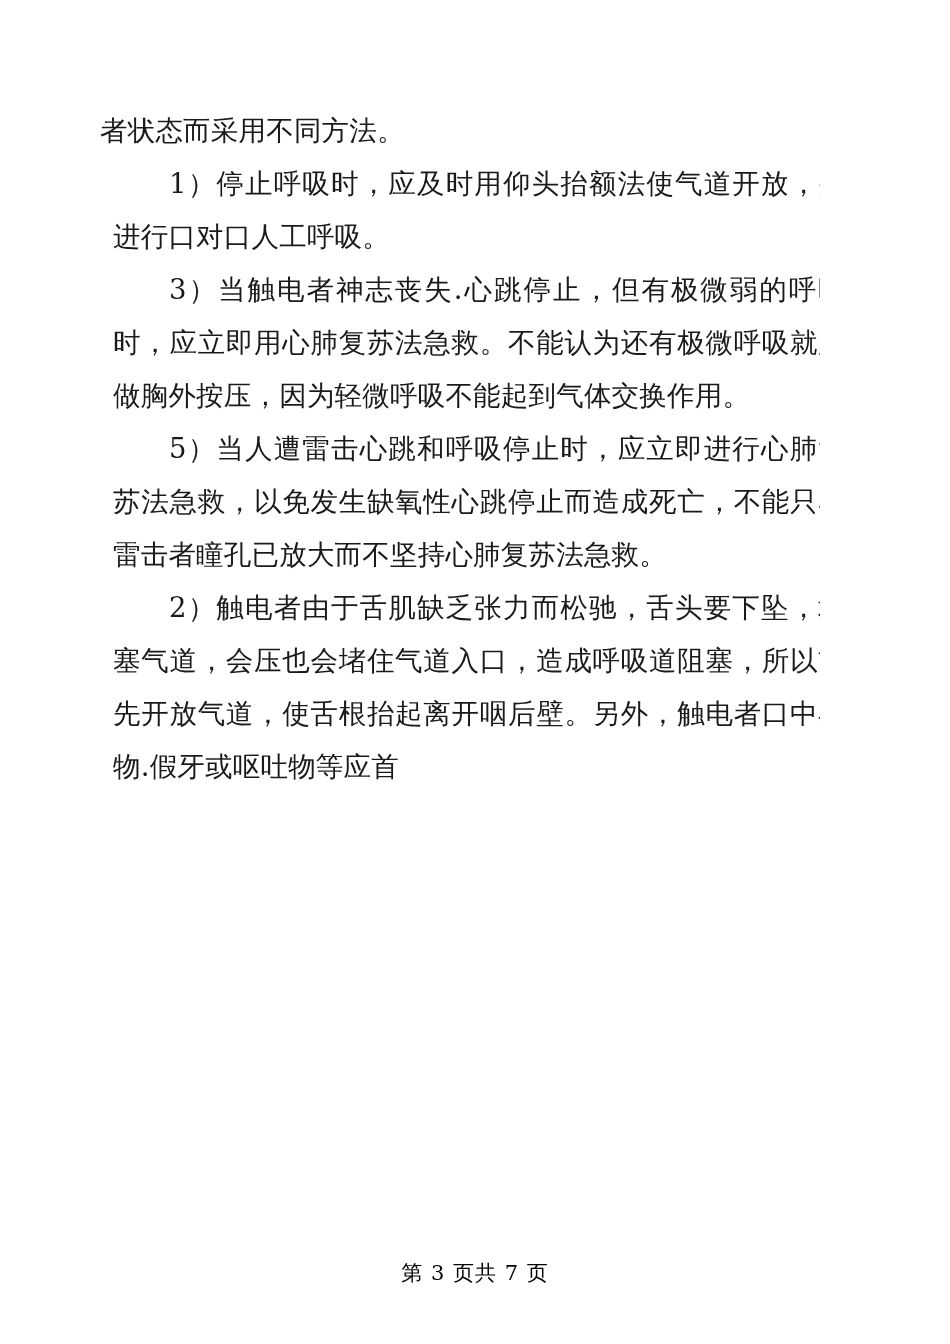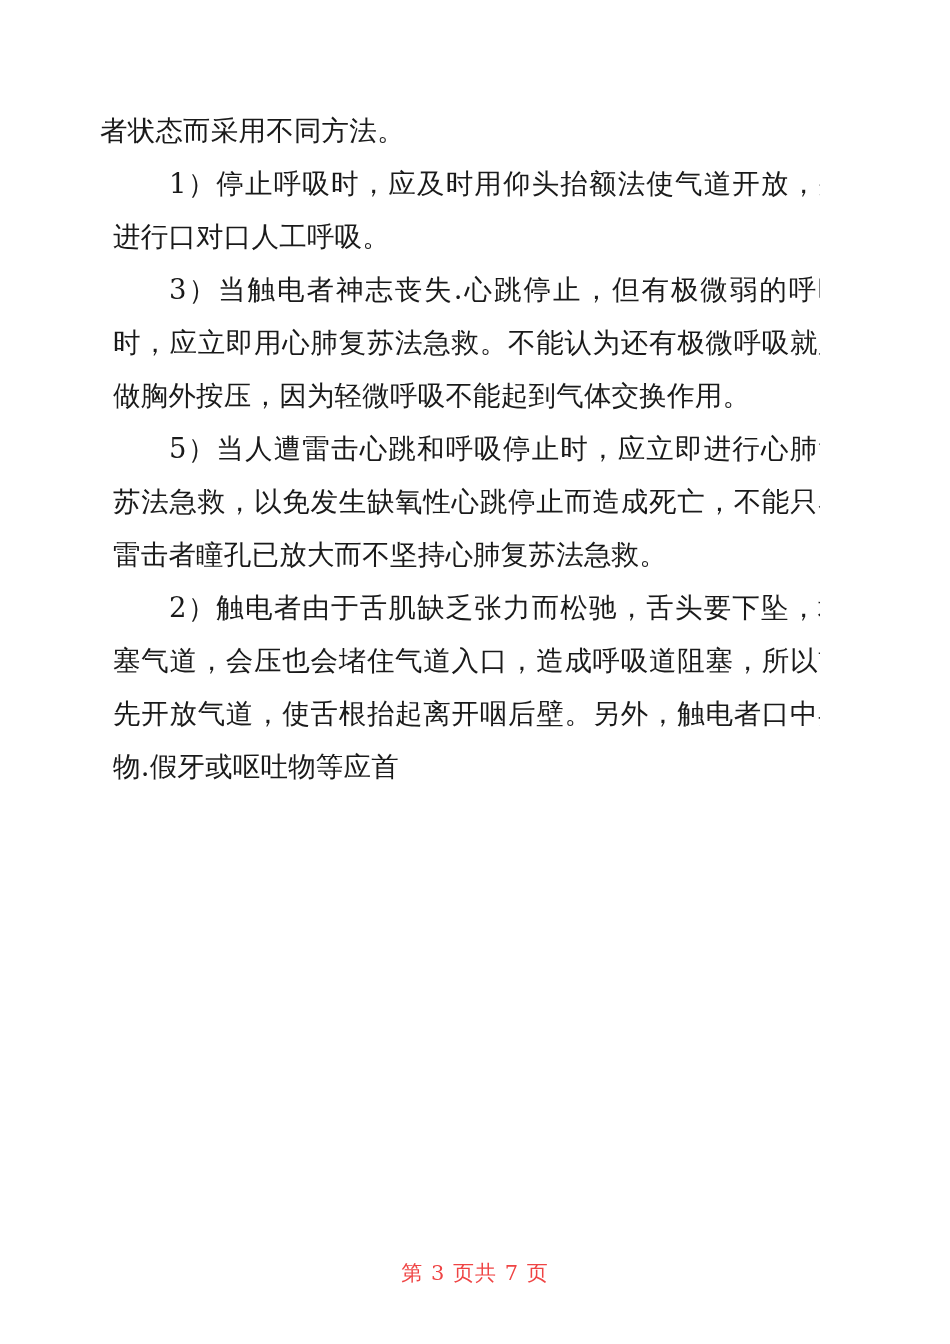--- a/index.html
+++ b/index.html
@@ -50,21 +50,21 @@
     left: 0;
     top: 1258px;
     width: 950px;
     text-align: center;
   }
   .footer-text {
     display: inline-block;
     font-family: "DejaVu Serif", "Liberation Serif", serif;
     font-size: 21px;
     line-height: 30px;
-    color: #ef4444;
+    color: #000000;
     letter-spacing: 1px;
   }
 </style>
 </head>
 <body>
 
 <div class="page">
 
   <div class="text-block">
 

